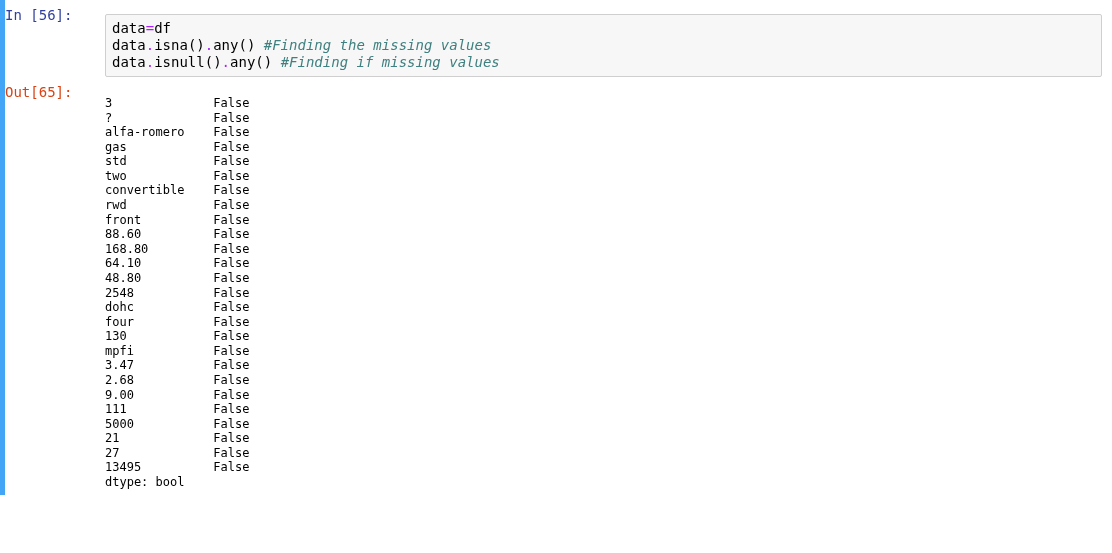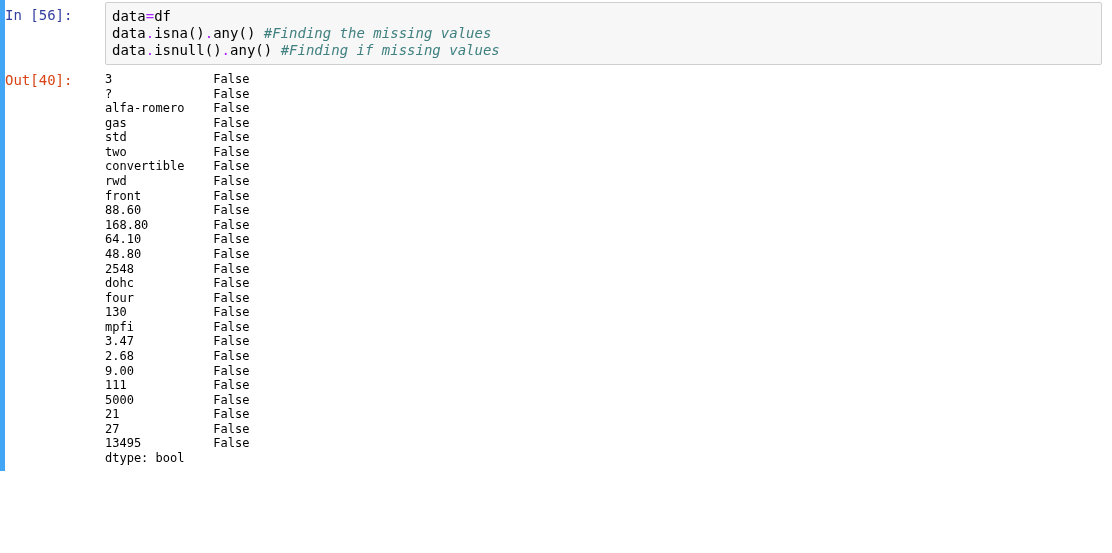--- a/index.html
+++ b/index.html
@@ -27,20 +27,21 @@
     }
     .prompt-in {
       color: #303F9F;
     }
     .prompt-out {
       color: #D84315;
     }
     .cell-content {
       flex: 1;
       padding-right: 10px;
+      margin-top: 12px;
     }
     .input-box {
       border: 1px solid #cfcfcf;
       border-radius: 2px;
       background: #f7f7f7;
       padding: 5px 6px;
       font-family: monospace;
       font-size: 14px;
       line-height: 1.21429em;
       white-space: pre;
@@ -71,21 +72,21 @@
 <div class="cell">
   <div class="prompt-area prompt-in">In [56]:</div>
   <div class="cell-content">
     <div class="input-box"><span class="code-var">data</span><span class="code-op">=</span><span class="code-name">df</span>
 <span class="code-var">data</span><span class="code-op">.</span><span class="code-name">isna</span><span class="code-punct">()</span><span class="code-op">.</span><span class="code-name">any</span><span class="code-punct">()</span><span> </span><span class="code-comment">#Finding the missing values</span>
 <span class="code-var">data</span><span class="code-op">.</span><span class="code-name">isnull</span><span class="code-punct">()</span><span class="code-op">.</span><span class="code-name">any</span><span class="code-punct">()</span><span> </span><span class="code-comment">#Finding if missing values</span></div>
   </div>
 </div>
 
 <div class="out-cell">
-  <div class="prompt-area prompt-out">Out[40]:</div>
+  <div class="prompt-area prompt-out">Out[65]:</div>
   <div class="cell-content">
     <div class="output-text" id="output-text">3              False
 ?              False
 alfa-romero    False
 gas            False
 std            False
 two            False
 convertible    False
 rwd            False
 front          False

